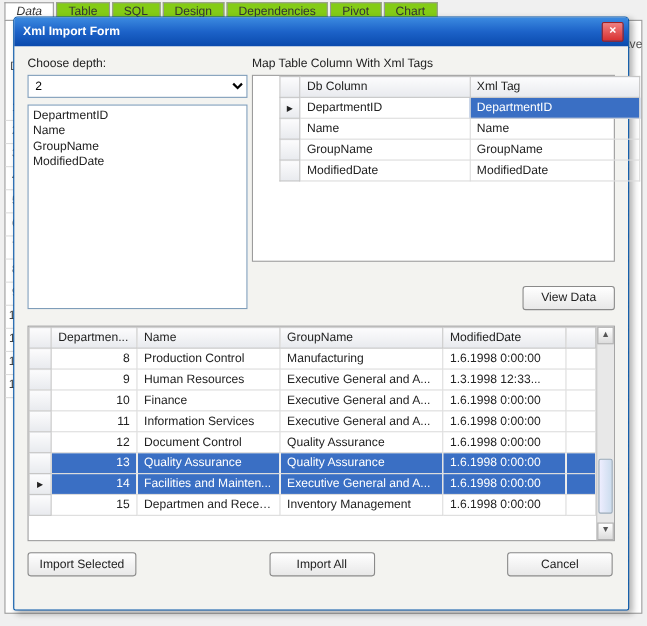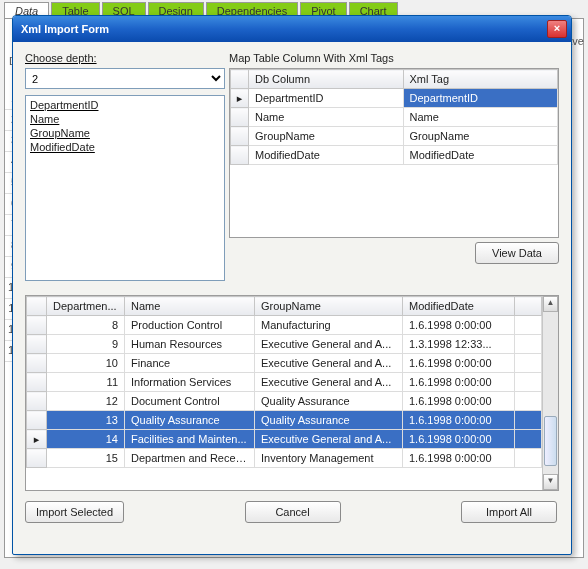--- a/index.html
+++ b/index.html
@@ -26,55 +26,55 @@
   }
   .titlebar-text { color: #fff; font-weight: bold; flex: 1; }
   .close-btn {
     width: 20px; height: 18px; background: linear-gradient(to bottom, #f08080, #d83030);
     border: 1px solid #a02020; border-radius: 2px; color: #fff; text-align: center;
     line-height: 14px; font-weight: bold; cursor: pointer;
   }
   
   .body { padding: 10px 12px; }
   .top-row { display: flex; gap: 16px; }
-  .left-col { width: 188px; text-decoration: underline; }
+  .left-col { width: 188px; }
   .right-col { flex: 1; }
   .lbl { margin-bottom: 4px; color: #222; }
   
   select.depth {
     width: 200px; height: 21px; border: 1px solid #7f9db9; background: #fff;
     padding: 0 2px;
   }
   
   .listbox {
     margin-top: 6px; width: 200px; height: 186px; border: 1px solid #7f9db9;
     background: #fff; padding: 2px 4px; overflow: auto;
   }
   .listbox div { padding: 1px 0; color: #222; }
   
   .mapgrid {
     border: 1px solid #9c9c9c; background: #fff; height: 170px; position: relative;
   }
-  .mapgrid table { width: 100%; border-collapse: collapse; }
+  .mapgrid table { width: 100%; border-collapse: collapse; margin-left: 24px; }
   .mapgrid th {
     background: linear-gradient(to bottom, #fcfcfd, #e8eaee);
     border: 1px solid #c6c6c6; text-align: left; padding: 3px 6px; font-weight: normal; color: #222;
   }
   .mapgrid td { border: 1px solid #dcdcdc; padding: 3px 6px; color: #222; }
   .mapgrid .rowhdr { width: 16px; background: linear-gradient(to bottom, #fcfcfd, #e8eaee); border: 1px solid #c6c6c6; text-align: center; padding: 0; }
   .mapgrid tr.selected td.cell-sel { background: #3a6fc4; color: #fff; }
   .mapgrid .filler { height: 62px; }
   
   .btn {
     display: inline-block; min-width: 84px; height: 22px; line-height: 20px;
     background: linear-gradient(to bottom, #ffffff, #e8e8e8);
     border: 1px solid #8a8a8a; border-radius: 3px; text-align: center;
     cursor: pointer; color: #222; padding: 0 10px;
   }
-  .btn-row-right { text-align: right; margin-top: 4px; text-decoration: underline; }
+  .btn-row-right { text-align: right; margin-top: 22px; text-decoration: underline; }
   
   .datagrid-wrap {
     margin-top: 14px; border: 1px solid #9c9c9c; background: #fff; height: 196px;
     position: relative; display: flex;
   }
   .datagrid-scroll { flex: 1; overflow: hidden; }
   .datagrid table { width: 100%; border-collapse: collapse; table-layout: fixed; }
   .datagrid th {
     background: linear-gradient(to bottom, #fcfcfd, #e8eaee);
     border: 1px solid #c6c6c6; text-align: left; padding: 3px 6px; font-weight: normal;
@@ -322,17 +322,17 @@
       </div>
       <div class="vscroll">
         <div class="arrow">▲</div>
         <div class="thumb"></div>
         <div class="arrow" style="position:absolute;bottom:0;left:0;right:0">▼</div>
       </div>
     </div>
 
     <div class="footer-btns">
       <span class="btn">Import Selected</span>
+      <span class="btn">Import All</span>
       <span class="btn">Cancel</span>
-      <span class="btn">Import All</span>
     </div>
   </div>
 </div>
 
 </body></html>

